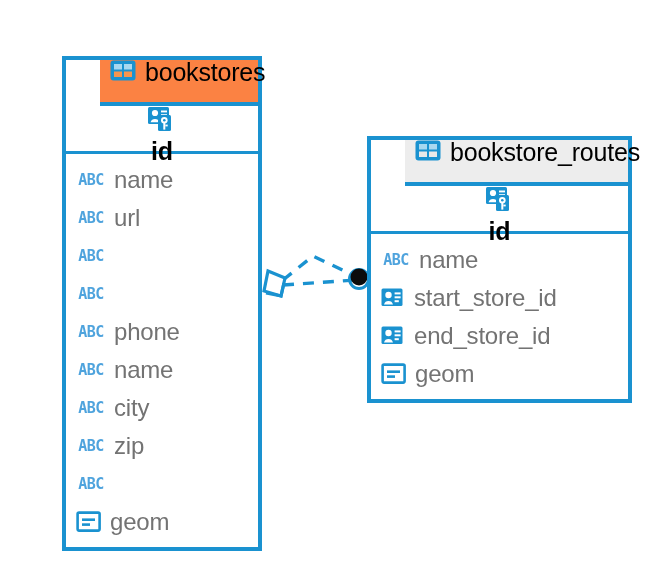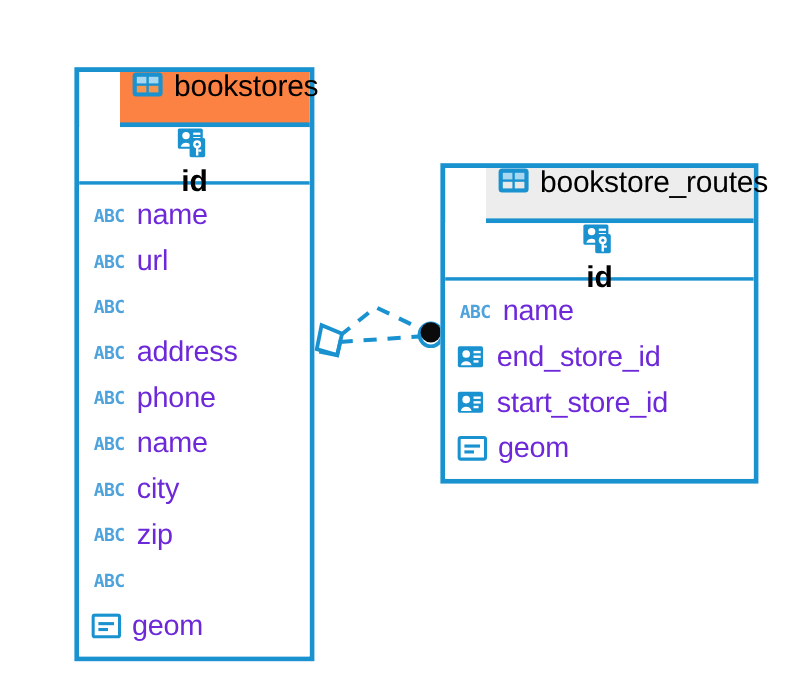--- a/index.html
+++ b/index.html
@@ -79,21 +79,21 @@
   .field-row {
     height: 38px;
     display: flex;
     align-items: center;
     gap: 8px;
     padding: 0 10px;
     box-sizing: border-box;
   }
   .field-label {
     font-size: 24px;
-    color: #6d28d9;
+    color: #737373;
     line-height: 1;
     white-space: nowrap;
     letter-spacing: -0.2px;
   }
 
   
   .icon {
     display: inline-block;
     flex: 0 0 auto;
     line-height: 0;
@@ -186,21 +186,20 @@
       </div>
       <div class="field-row">
         <span class="icon icon-abc">ABC</span>
         <span class="field-label">url</span>
       </div>
       <div class="field-row">
         <span class="icon icon-abc">ABC</span>
       </div>
       <div class="field-row">
         <span class="icon icon-abc">ABC</span>
-        <span class="field-label">address</span>
       </div>
       <div class="field-row">
         <span class="icon icon-abc">ABC</span>
         <span class="field-label">phone</span>
       </div>
       <div class="field-row">
         <span class="icon icon-abc">ABC</span>
         <span class="field-label">name</span>
       </div>
       <div class="field-row">
@@ -273,35 +272,35 @@
         <span class="icon">
           <svg width="25" height="22" viewBox="0 0 25 22">
             <rect x="0.5" y="1.5" width="21" height="17.5" rx="1.5" fill="#1a92d0"></rect>
             <circle cx="7.5" cy="8" r="3.2" fill="#ffffff"></circle>
             <path d="M 3 17.4 A 4.7 4.7 0 0 1 12 17.4 Z" fill="#ffffff"></path>
             <rect x="13.6" y="5.4" width="6" height="2" fill="#ffffff"></rect>
             <rect x="13.6" y="9.3" width="6" height="2" fill="#ffffff"></rect>
             <rect x="13.6" y="13.2" width="4.2" height="2" fill="#ffffff"></rect>
           </svg>
         </span>
-        <span class="field-label">end_store_id</span>
+        <span class="field-label">start_store_id</span>
       </div>
 
       <div class="field-row">
         <span class="icon">
           <svg width="25" height="22" viewBox="0 0 25 22">
             <rect x="0.5" y="1.5" width="21" height="17.5" rx="1.5" fill="#1a92d0"></rect>
             <circle cx="7.5" cy="8" r="3.2" fill="#ffffff"></circle>
             <path d="M 3 17.4 A 4.7 4.7 0 0 1 12 17.4 Z" fill="#ffffff"></path>
             <rect x="13.6" y="5.4" width="6" height="2" fill="#ffffff"></rect>
             <rect x="13.6" y="9.3" width="6" height="2" fill="#ffffff"></rect>
             <rect x="13.6" y="13.2" width="4.2" height="2" fill="#ffffff"></rect>
           </svg>
         </span>
-        <span class="field-label">start_store_id</span>
+        <span class="field-label">end_store_id</span>
       </div>
 
       <div class="field-row">
         <span class="icon">
           <svg width="26" height="22" viewBox="0 0 26 22">
             <rect x="1.6" y="1.6" width="22" height="18" rx="1.5" fill="#ffffff" stroke="#1a92d0" stroke-width="2.6"></rect>
             <rect x="6" y="7.4" width="13" height="2.6" fill="#1a92d0"></rect>
             <rect x="6" y="12.3" width="8" height="2.6" fill="#1a92d0"></rect>
           </svg>
         </span>

